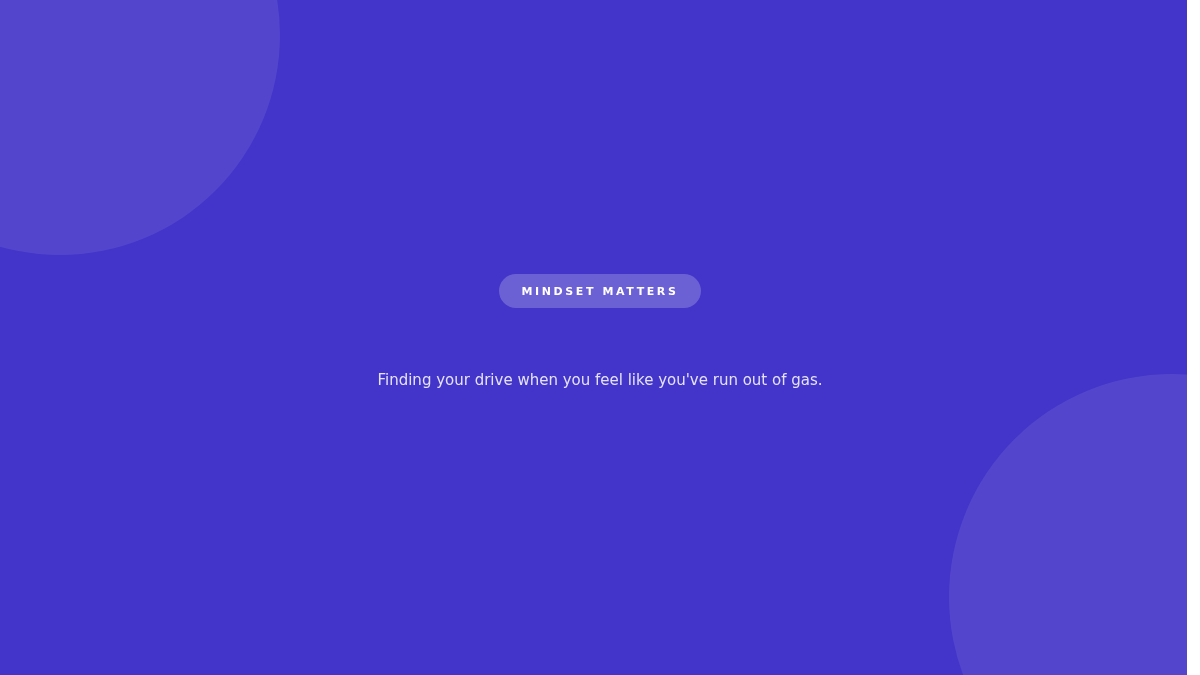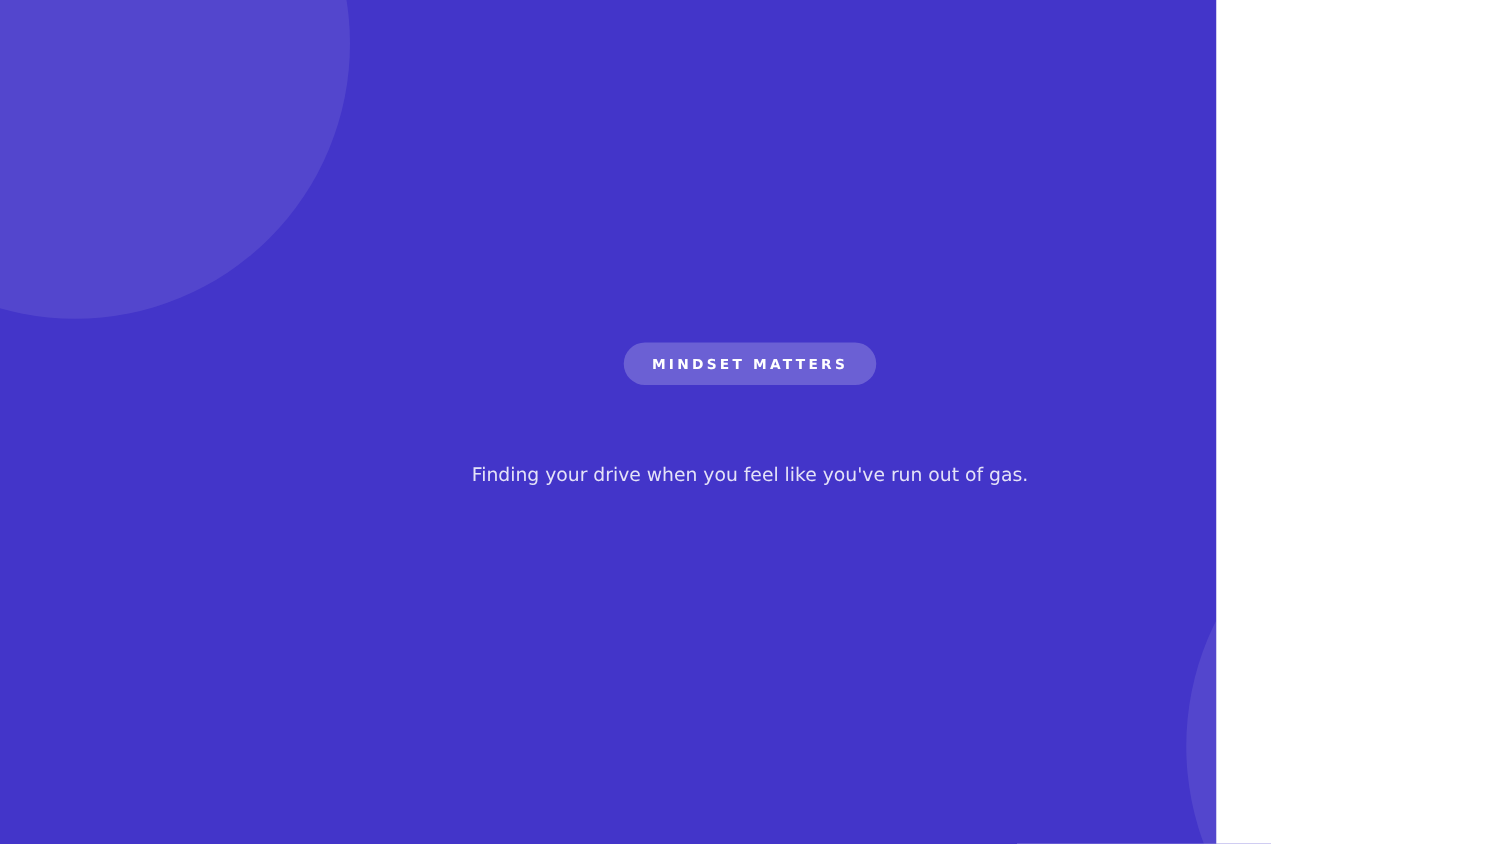--- a/index.html
+++ b/index.html
@@ -9,21 +9,21 @@
   }
   body {
     width: 1200px;
     height: 675px;
     overflow: hidden;
     font-family: "DejaVu Sans", sans-serif;
   }
 
   .slide {
     position: relative;
-    width: 973px;
+    width: 1187px;
     height: 675px;
     background: #4335c9;
     overflow: hidden;
   }
 
   
   .deco-circle {
     position: absolute;
     border-radius: 50%;
     background: rgba(255, 255, 255, 0.085);

